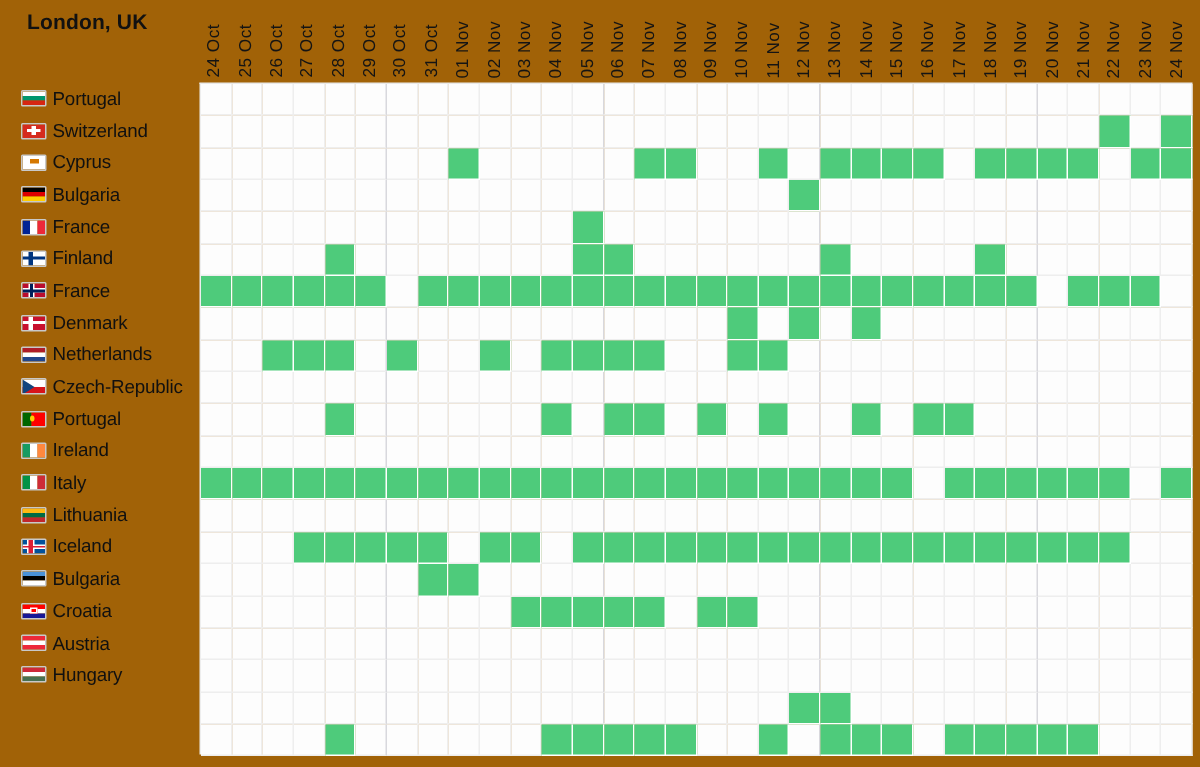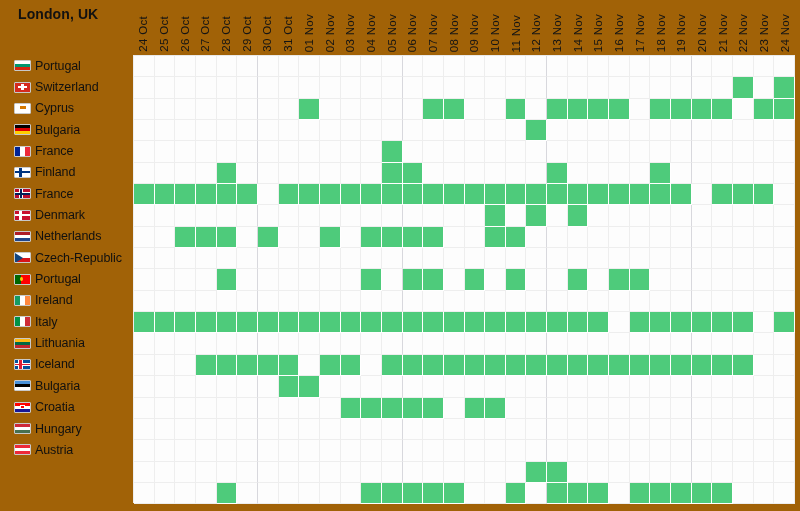--- a/index.html
+++ b/index.html
@@ -433,33 +433,33 @@
         <span class="flag">
           <i class="h3" style="top:0%;background:#ff0000"></i>
           <i class="h3" style="top:33.34%;background:#ffffff"></i>
           <i class="h3" style="top:66.68%;background:#171796"></i>
           <i style="position:absolute;left:36%;top:22%;width:28%;height:50%;background:#ff0000;border:0.5px solid #fff"></i>
         </span>
         <span class="label-text">Croatia</span>
       </div>
       <div class="label-row">
         <span class="flag">
+          <i class="h3" style="top:0%;background:#ed2939"></i>
+          <i class="h3" style="top:33.34%;background:#ffffff"></i>
+          <i class="h3" style="top:66.68%;background:#ed2939"></i>
+        </span>
+        <span class="label-text">Austria</span>
+      </div>
+      <div class="label-row">
+        <span class="flag">
           <i class="h3" style="top:0%;background:#ce2939"></i>
           <i class="h3" style="top:33.34%;background:#ffffff"></i>
           <i class="h3" style="top:66.68%;background:#477050"></i>
         </span>
         <span class="label-text">Hungary</span>
-      </div>
-      <div class="label-row">
-        <span class="flag">
-          <i class="h3" style="top:0%;background:#ed2939"></i>
-          <i class="h3" style="top:33.34%;background:#ffffff"></i>
-          <i class="h3" style="top:66.68%;background:#ed2939"></i>
-        </span>
-        <span class="label-text">Austria</span>
       </div>
     </div>
 
   <div id="grid">
       <div class="grid-row">
         <div class="cell"></div>
         <div class="cell"></div>
         <div class="cell"></div>
         <div class="cell"></div>
         <div class="cell"></div>

